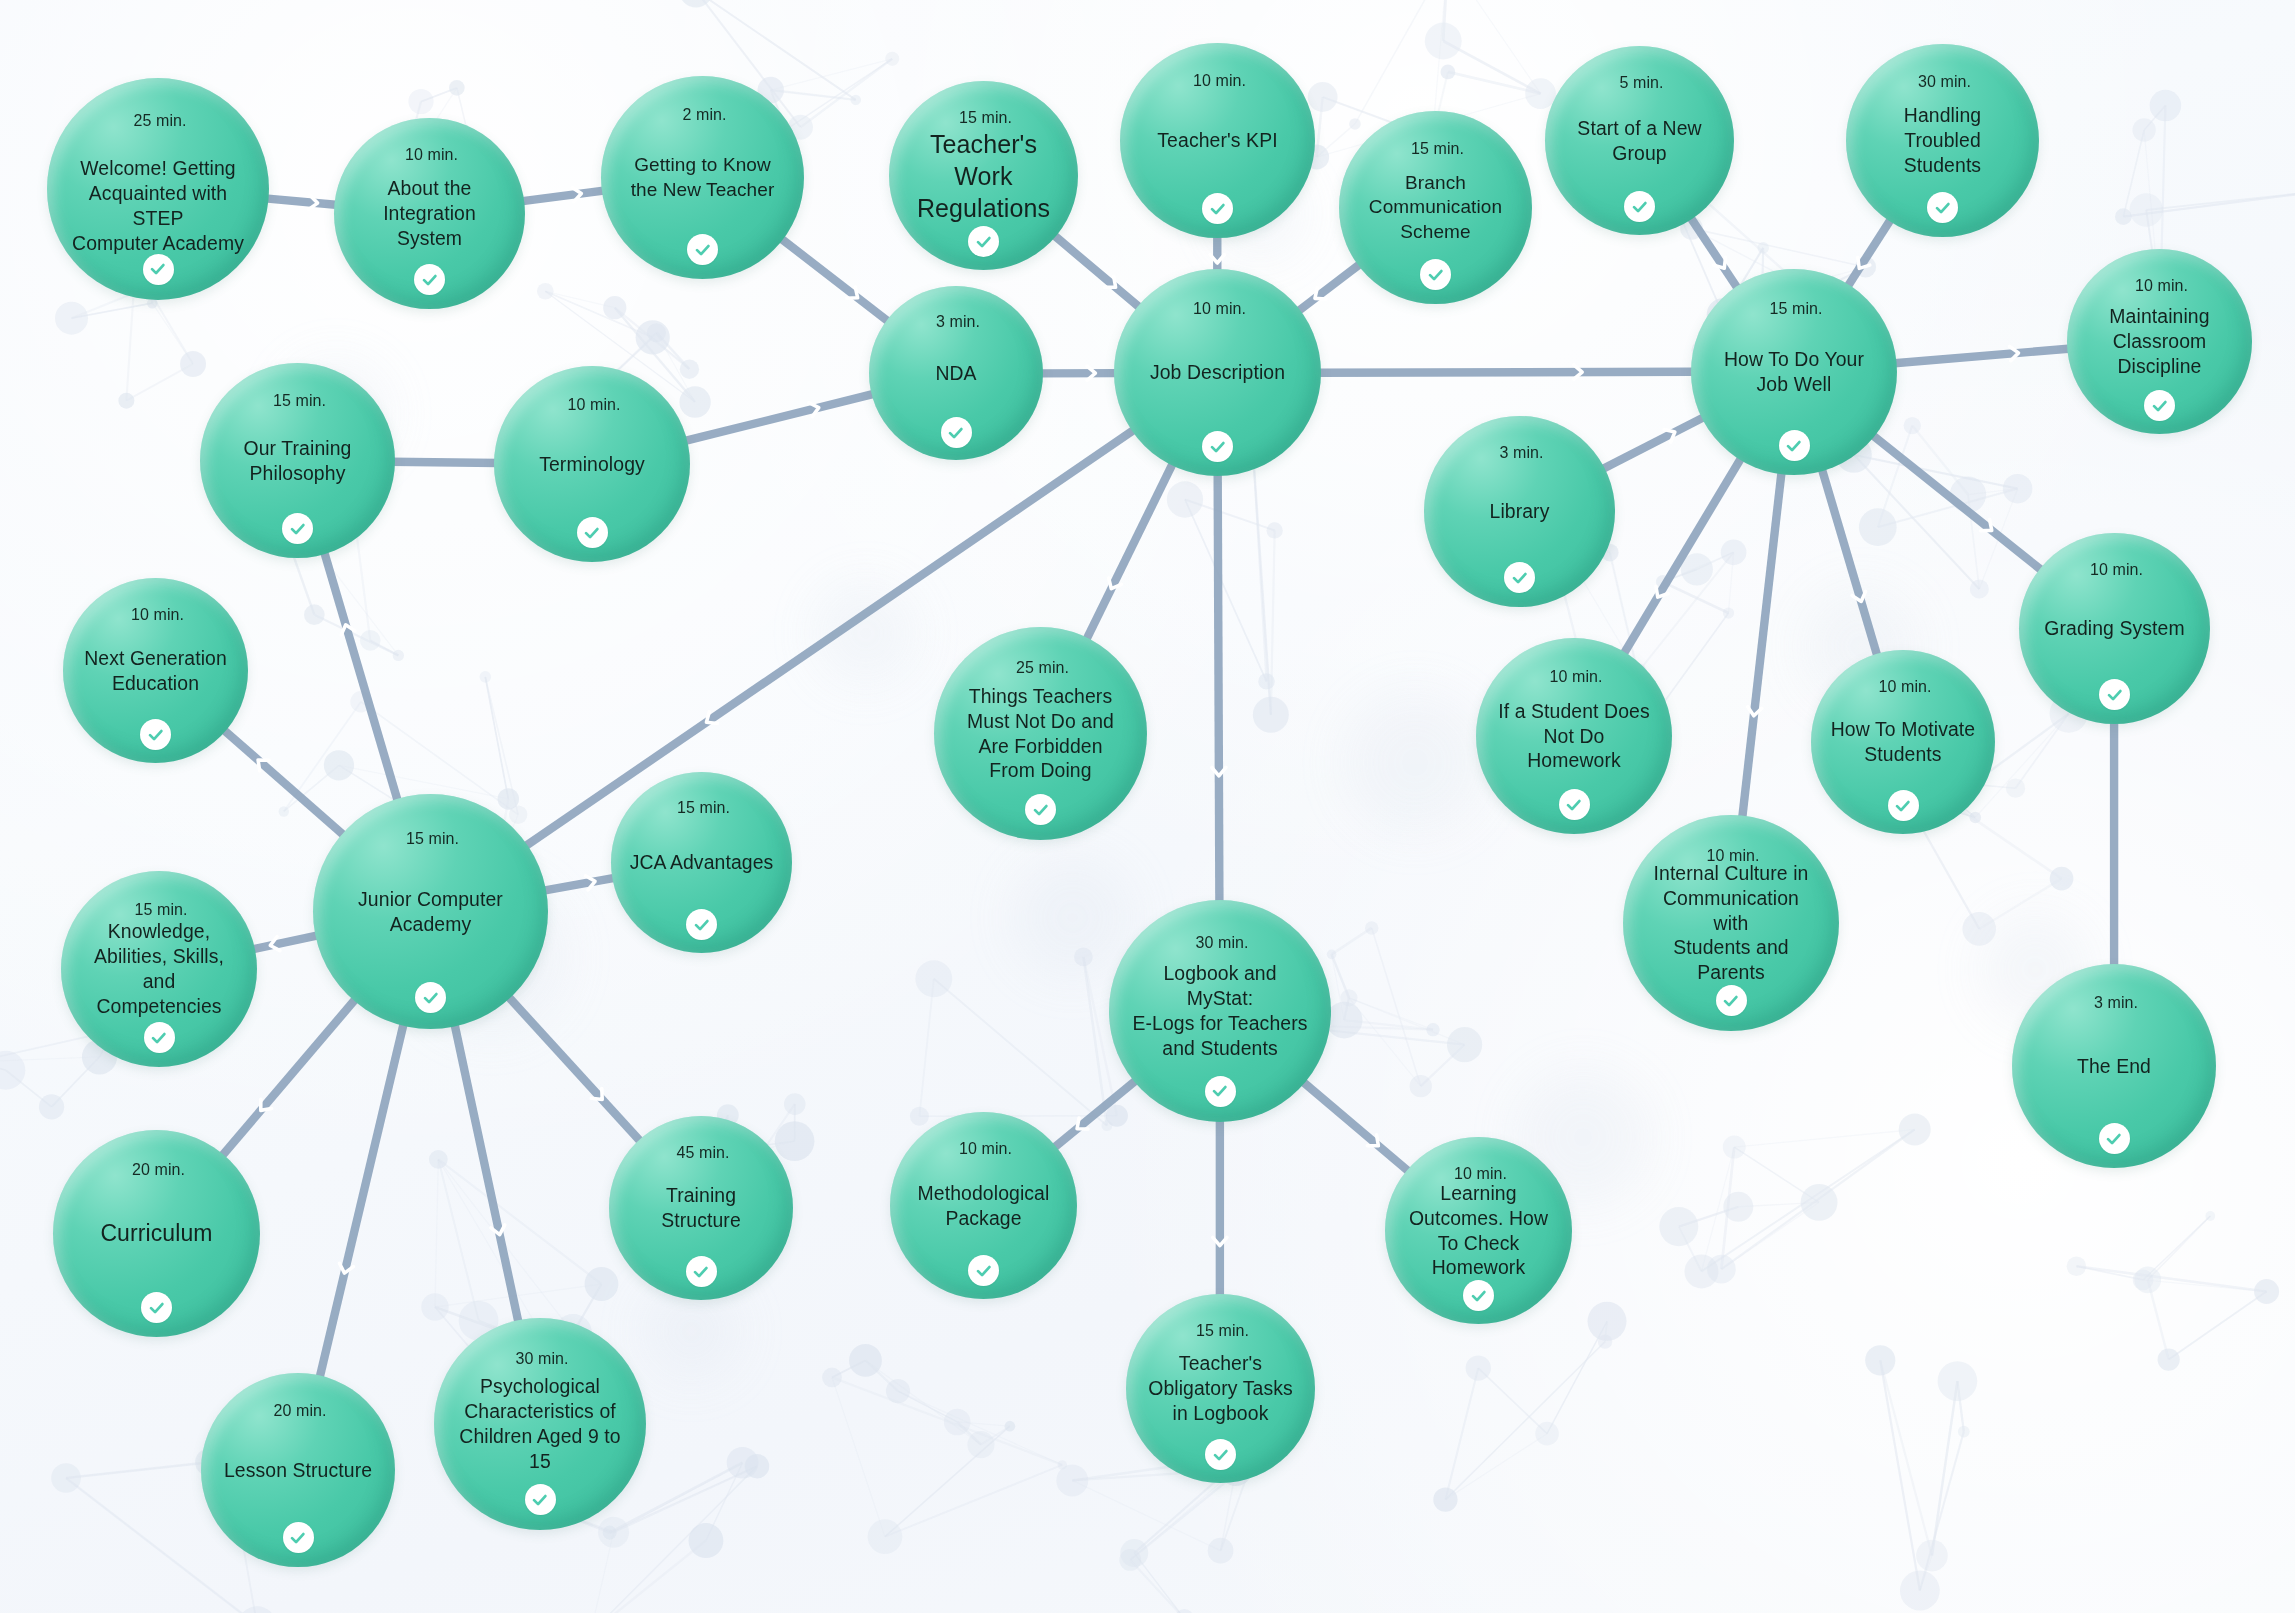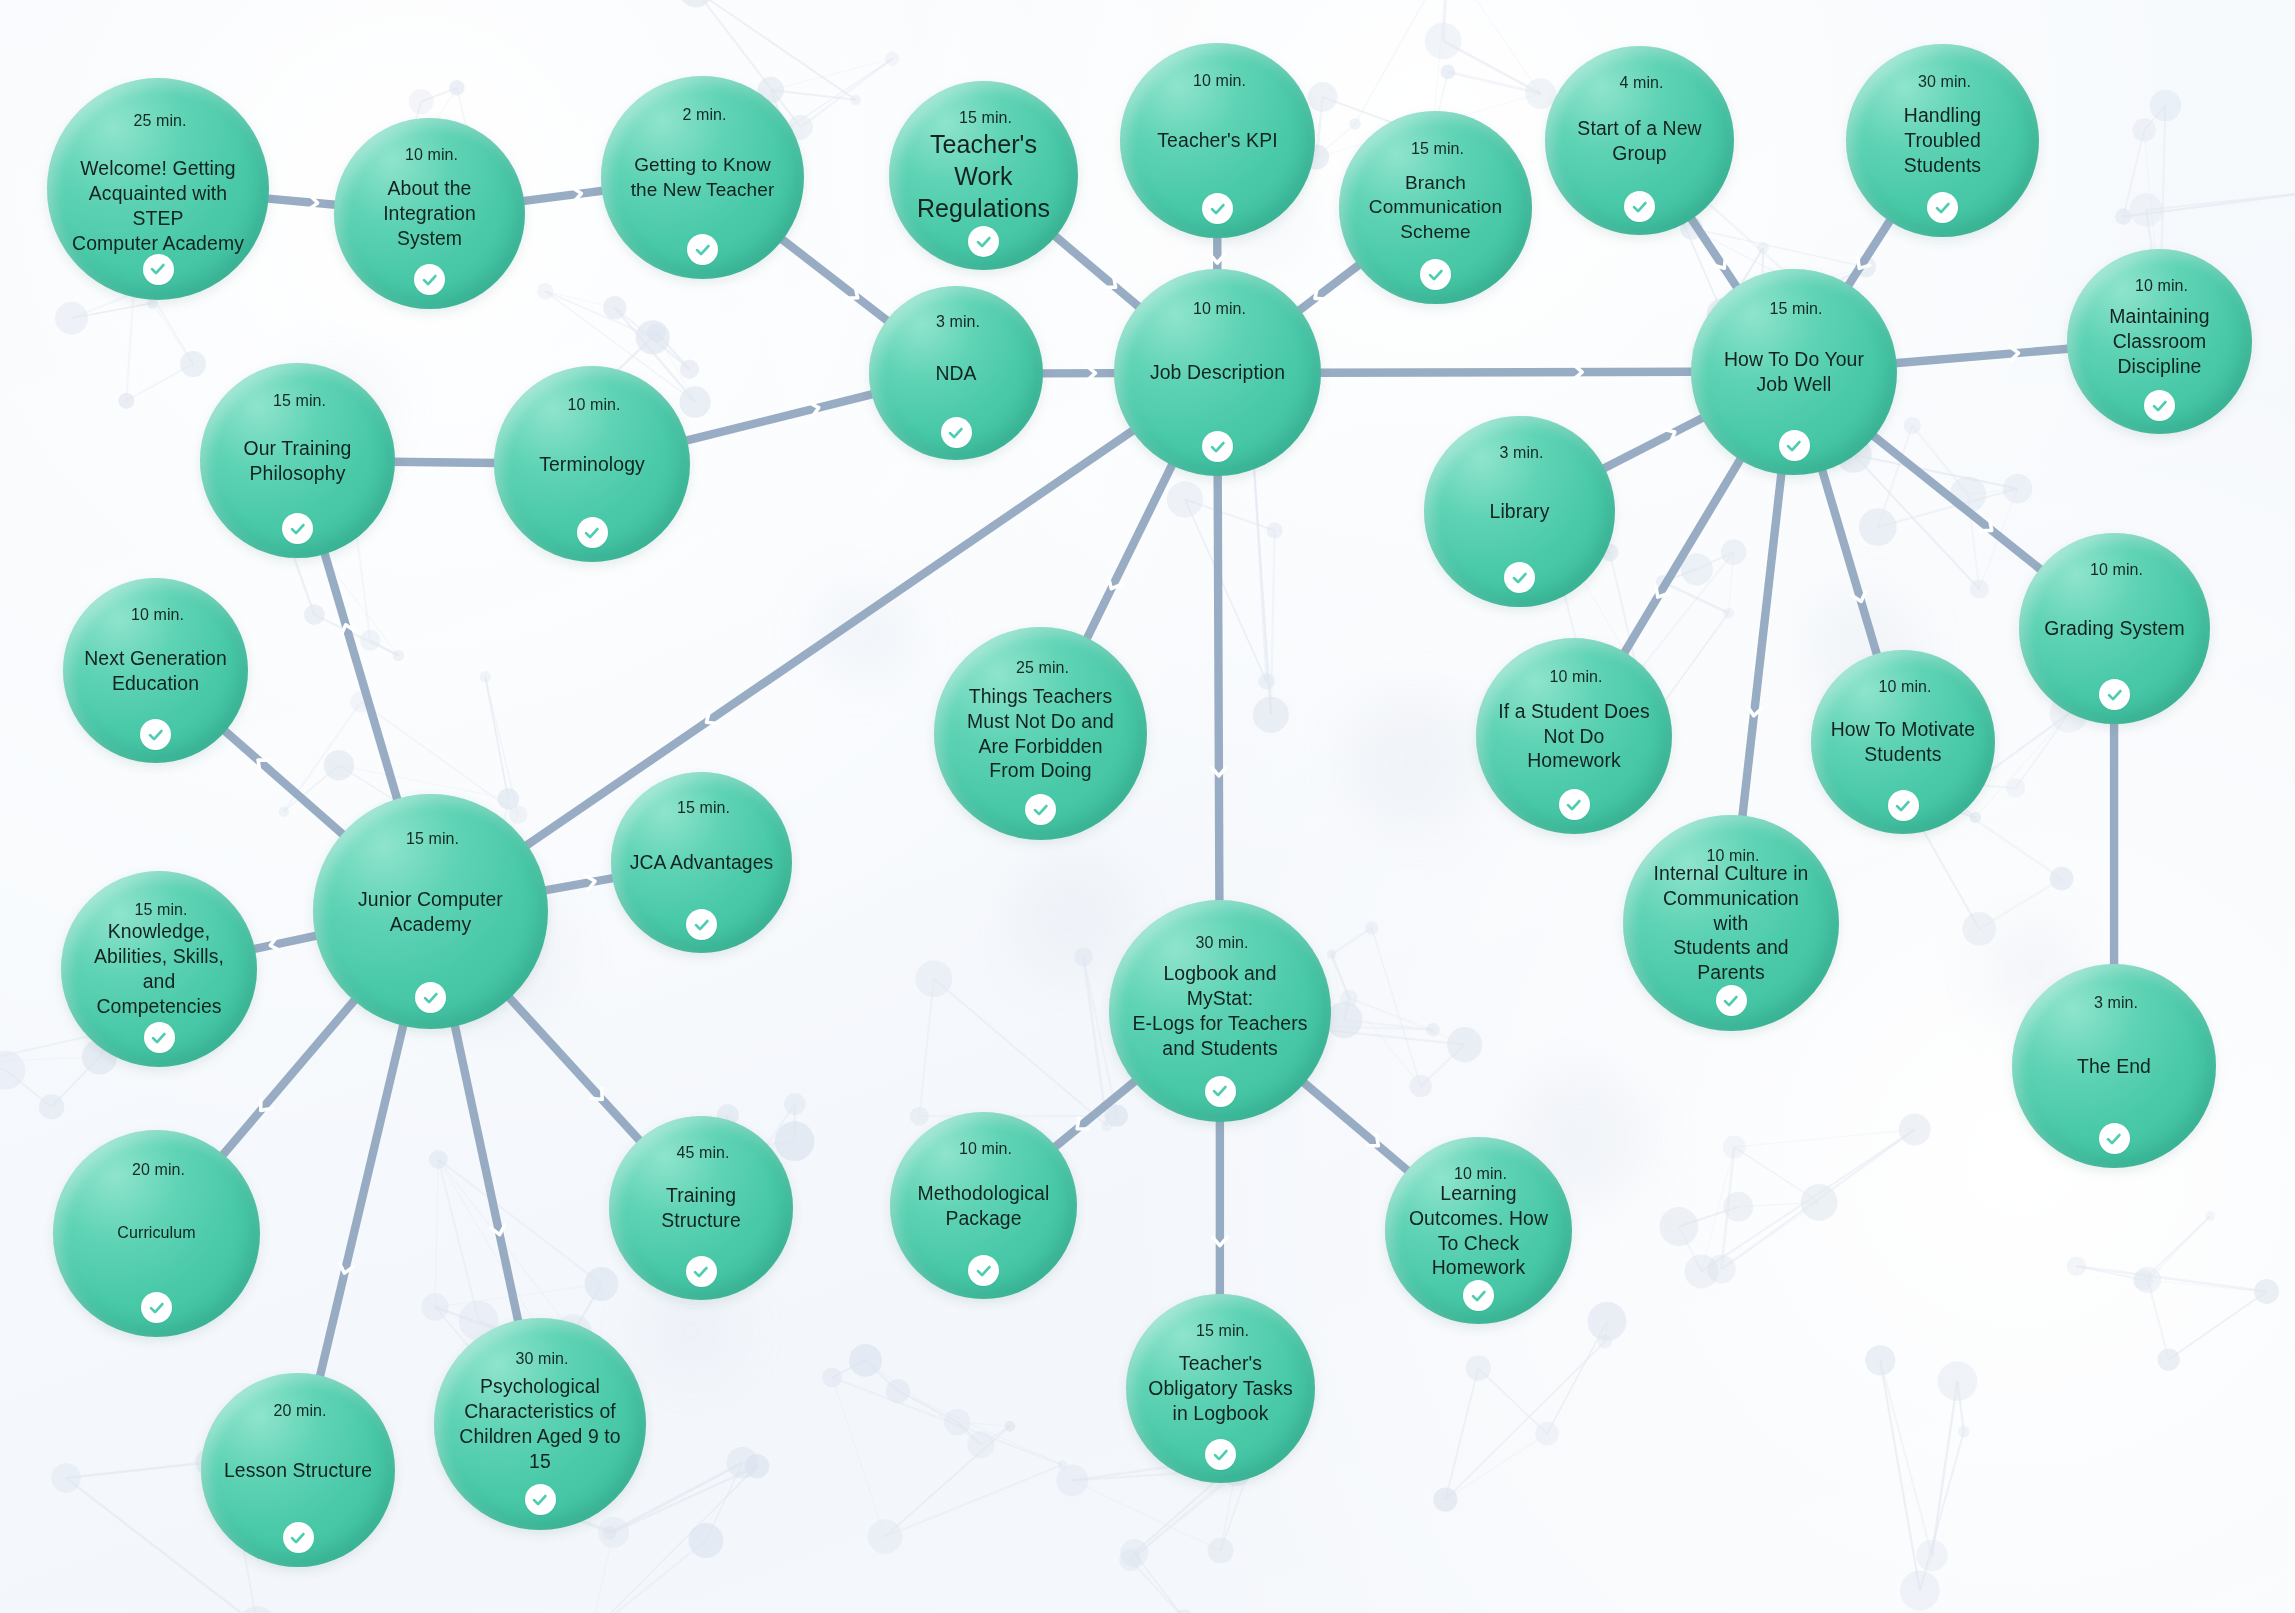--- a/index.html
+++ b/index.html
@@ -717,21 +717,21 @@
         <div class="ttl" style="font-size: 19px;">Branch
 Communication
 Scheme</div>
         <div class="chk" style="bottom: 13.6px;">
           <svg viewBox="0 0 24 24" aria-hidden="true">
             <path d="M5 12.5 L10 17.5 L19 7.5" fill="none" stroke="#4ecdb0" stroke-width="3.4" stroke-linecap="round" stroke-linejoin="round"></path>
           </svg>
         </div>
       </div>
       <div class="node" style="left: 1545px; top: 46px; width: 189px; height: 189px;">
-        <div class="dur" style="top: 28.4px;">4 min.</div>
+        <div class="dur" style="top: 28.4px;">5 min.</div>
         <div class="ttl" style="font-size: 19.4px;">Start of a New
 Group</div>
         <div class="chk" style="bottom: 13px;">
           <svg viewBox="0 0 24 24" aria-hidden="true">
             <path d="M5 12.5 L10 17.5 L19 7.5" fill="none" stroke="#4ecdb0" stroke-width="3.4" stroke-linecap="round" stroke-linejoin="round"></path>
           </svg>
         </div>
       </div>
       <div class="node" style="left: 1846px; top: 44px; width: 193px; height: 193px;">
         <div class="dur" style="top: 29px;">30 min.</div>
@@ -919,21 +919,21 @@
         <div class="dur" style="top: 30px;">3 min.</div>
         <div class="ttl" style="font-size: 19.4px; text-align: center;">The End</div>
         <div class="chk" style="bottom: 14.2px;">
           <svg viewBox="0 0 24 24" aria-hidden="true">
             <path d="M5 12.5 L10 17.5 L19 7.5" fill="none" stroke="#4ecdb0" stroke-width="3.4" stroke-linecap="round" stroke-linejoin="round"></path>
           </svg>
         </div>
       </div>
       <div class="node" style="left: 53px; top: 1130px; width: 207px; height: 207px;">
         <div class="dur" style="top: 31px;">20 min.</div>
-        <div class="ttl" style="font-size: 16px;">Curriculum</div>
+        <div class="ttl" style="font-size: 23px;">Curriculum</div>
         <div class="chk" style="bottom: 14.2px;">
           <svg viewBox="0 0 24 24" aria-hidden="true">
             <path d="M5 12.5 L10 17.5 L19 7.5" fill="none" stroke="#4ecdb0" stroke-width="3.4" stroke-linecap="round" stroke-linejoin="round"></path>
           </svg>
         </div>
       </div>
       <div class="node" style="left: 609px; top: 1116px; width: 184px; height: 184px;">
         <div class="dur" style="top: 28px;">45 min.</div>
         <div class="ttl" style="font-size: 19.4px;">Training
 Structure</div>

